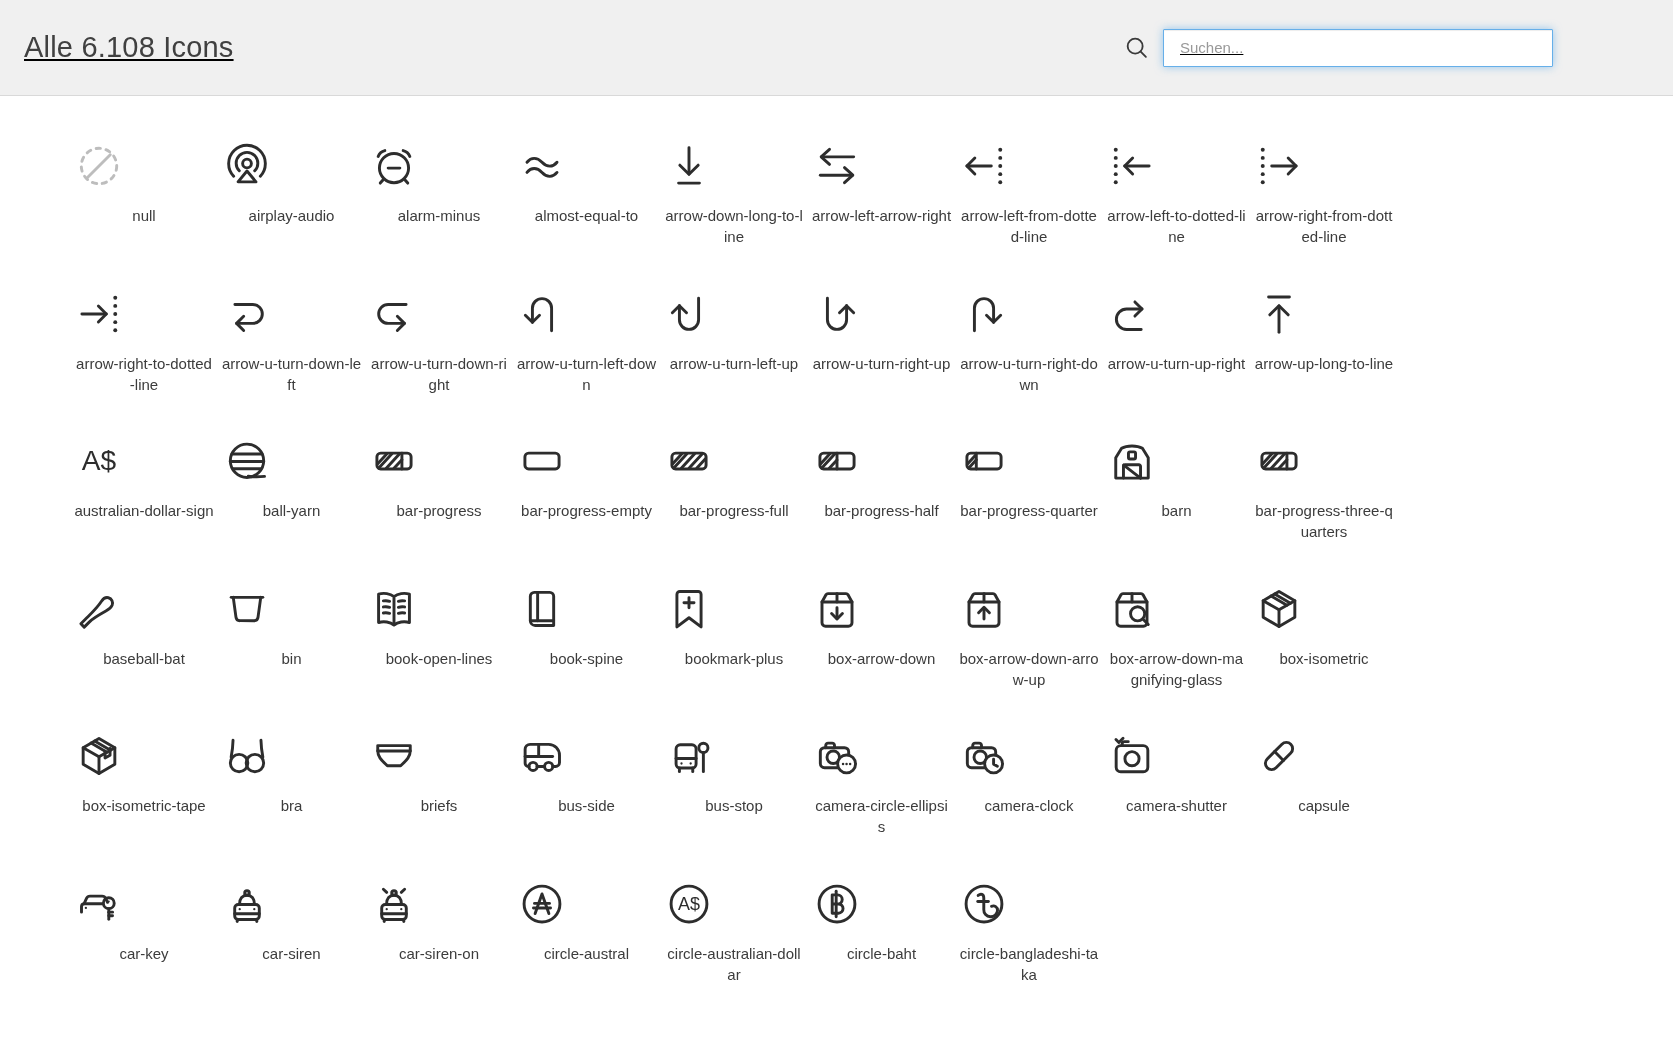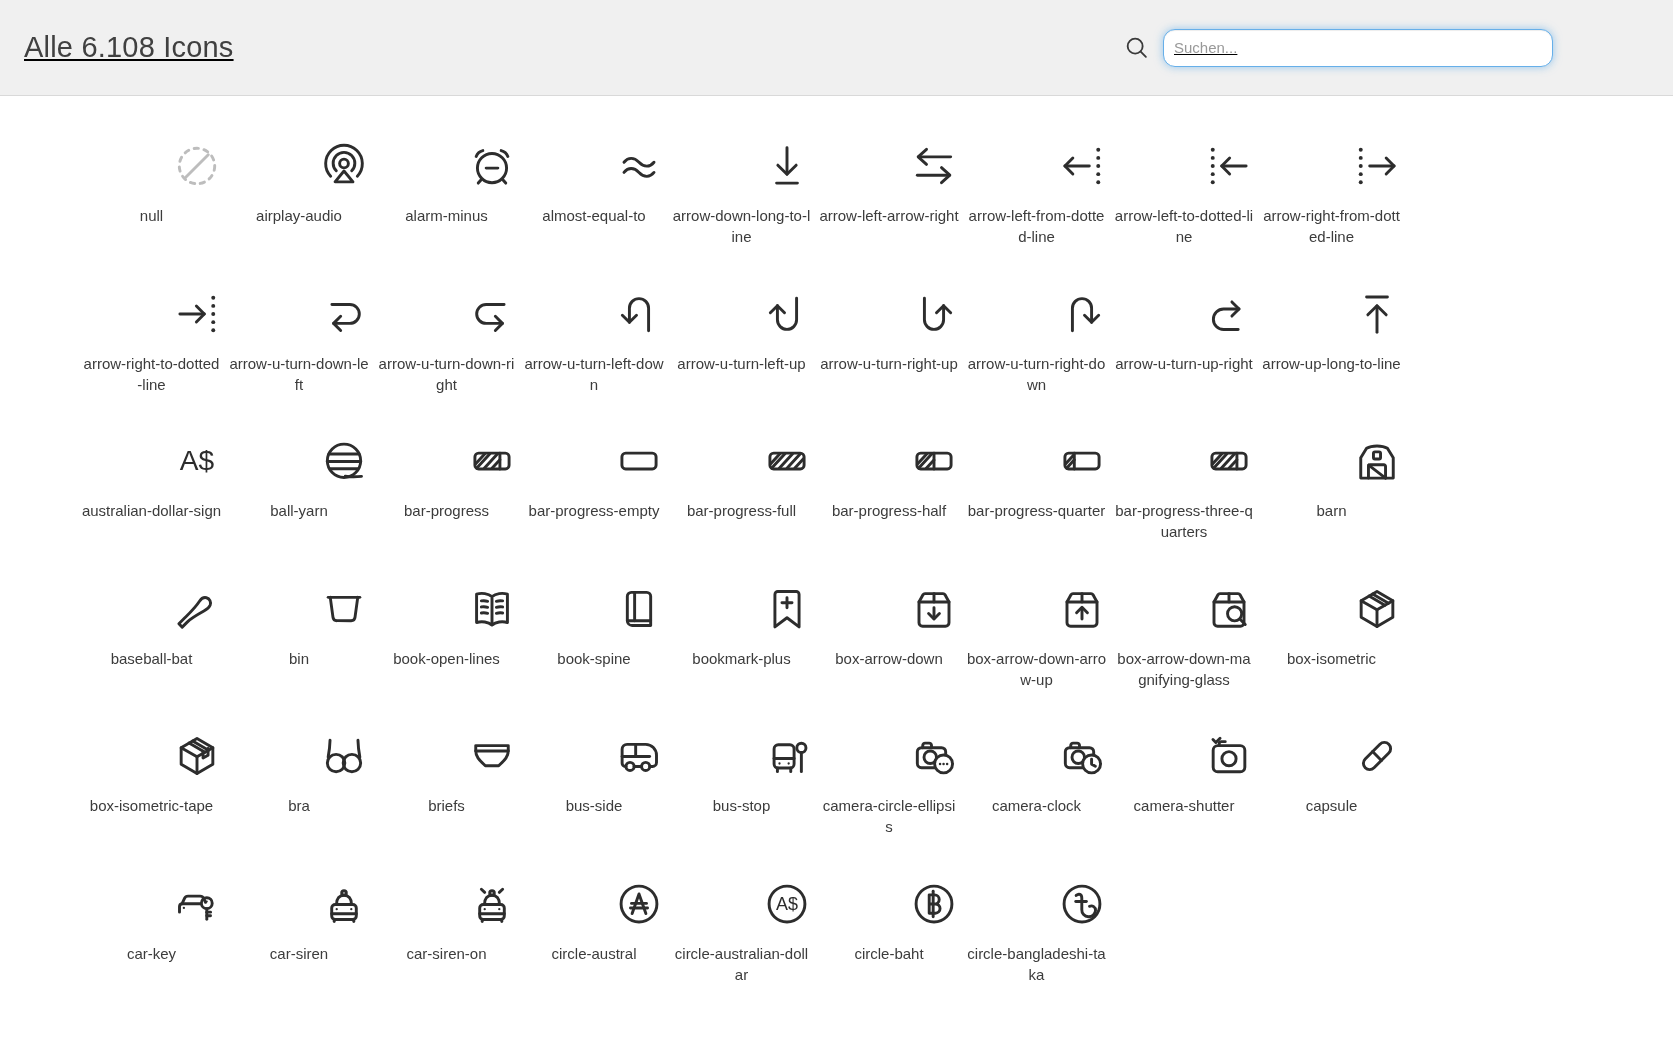--- a/index.html
+++ b/index.html
@@ -28,42 +28,42 @@
     display: flex;
     align-items: center;
     gap: 13px;
   }
   .search-icon { width: 26px; height: 26px; color: #3a3a3a; display: block; }
   .search-icon svg { width: 100%; height: 100%; display: block; }
   .search-input {
     width: 390px;
     height: 38px;
     border: 1px solid #66afe9;
-    border-radius: 12px;
+    border-radius: 1px;
     outline: none;
-    padding: 0 10px;
+    padding: 0 16px;
     font-size: 15px;
     color: #555555;
     font-family: inherit;
     background: #ffffff;
     box-shadow: inset 0 1px 1px rgba(0,0,0,.075), 0 0 9px rgba(102,175,233,.65);
   }
   .search-input::placeholder { color: #999999; }
 
   
   .grid {
     display: grid;
     grid-template-columns: repeat(9, 147.5px);
     grid-auto-rows: 147.5px;
     padding: 45px 0 40px 74px;
   }
   .cell {
     display: flex;
     flex-direction: column;
-    align-items: flex-end;
+    align-items: flex-start;
     cursor: pointer;
   }
   .glyph { width: 50px; height: 50px; color: #2d2d2d; }
   .glyph svg { width: 100%; height: 100%; display: block; }
   .glyph.null-glyph { color: #bdbdbd; }
   .label {
     margin-top: 14px;
     width: 140px;
     text-align: center;
     font-size: 15px;
@@ -355,40 +355,40 @@
           <path d="M4.3,13.2 L7.9,9.2"></path>
           <path d="M4.6,15.5 L8.3,11.4"></path>
           <path d="M8.3,8.2 V15.8"></path>
         </svg>
       </div>
       <div class="label">bar-progress-quarter</div>
     </div>
     <div class="cell">
       <div class="glyph">
         <svg viewBox="0 0 24 24" fill="none" stroke="currentColor" stroke-width="1.4" stroke-linecap="round" stroke-linejoin="round">
+          <path d="M4.2,20.2 V10.4 L7,5.9 C9.5,4.4 14.5,4.4 17,5.9 L19.8,10.4 V20.2 Z"></path>
+          <rect x="10.3" y="7.6" width="3.4" height="3.4" rx="0.7"></rect>
+          <path d="M7.9,20.2 V14.6 a0.8,0.8 0 0 1 0.8,-0.8 h6.6 a0.8,0.8 0 0 1 0.8,0.8 V20.2"></path>
+          <path d="M8,14 L16.1,20.2"></path>
+        </svg>
+      </div>
+      <div class="label">barn</div>
+    </div>
+    <div class="cell">
+      <div class="glyph">
+        <svg viewBox="0 0 24 24" fill="none" stroke="currentColor" stroke-width="1.4" stroke-linecap="round" stroke-linejoin="round">
           <rect x="3.8" y="8.2" width="16.4" height="7.6" rx="1.8"></rect>
           <path d="M4.3,13.2 L8.6,8.5"></path>
           <path d="M4.6,15.5 L11,8.5"></path>
           <path d="M8.3,15.5 L14.7,8.5"></path>
           <path d="M12,15.5 L15.8,11.4"></path>
           <path d="M15.8,8.2 V15.8"></path>
         </svg>
       </div>
       <div class="label">bar-progress-three-quarters</div>
-    </div>
-    <div class="cell">
-      <div class="glyph">
-        <svg viewBox="0 0 24 24" fill="none" stroke="currentColor" stroke-width="1.4" stroke-linecap="round" stroke-linejoin="round">
-          <path d="M4.2,20.2 V10.4 L7,5.9 C9.5,4.4 14.5,4.4 17,5.9 L19.8,10.4 V20.2 Z"></path>
-          <rect x="10.3" y="7.6" width="3.4" height="3.4" rx="0.7"></rect>
-          <path d="M7.9,20.2 V14.6 a0.8,0.8 0 0 1 0.8,-0.8 h6.6 a0.8,0.8 0 0 1 0.8,0.8 V20.2"></path>
-          <path d="M8,14 L16.1,20.2"></path>
-        </svg>
-      </div>
-      <div class="label">barn</div>
     </div>
     <div class="cell">
       <div class="glyph">
         <svg viewBox="0 0 24 24" fill="none" stroke="currentColor" stroke-width="1.4" stroke-linecap="round" stroke-linejoin="round">
           <path d="M4.9,20.7 L3.3,19.1 L5.7,16.7 C7.4,15 10.8,11.9 13.2,8.3 C13.9,7.2 15.2,6.3 16.5,6.6 C18.1,7 18.9,8.7 18.3,10.2 C17.7,11.6 16.4,12.4 15.3,13 C11.9,14.9 8.9,16.7 7.3,18.3 Z"></path>
         </svg>
       </div>
       <div class="label">baseball-bat</div>
     </div>
     <div class="cell">

